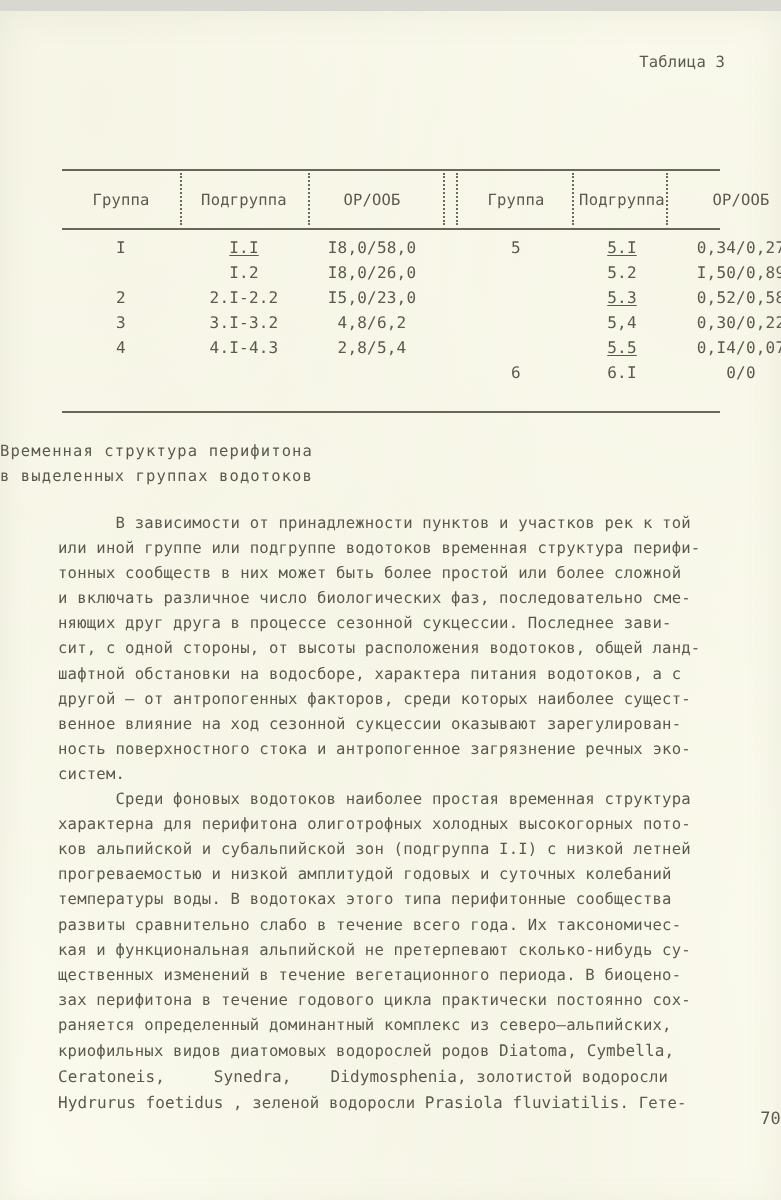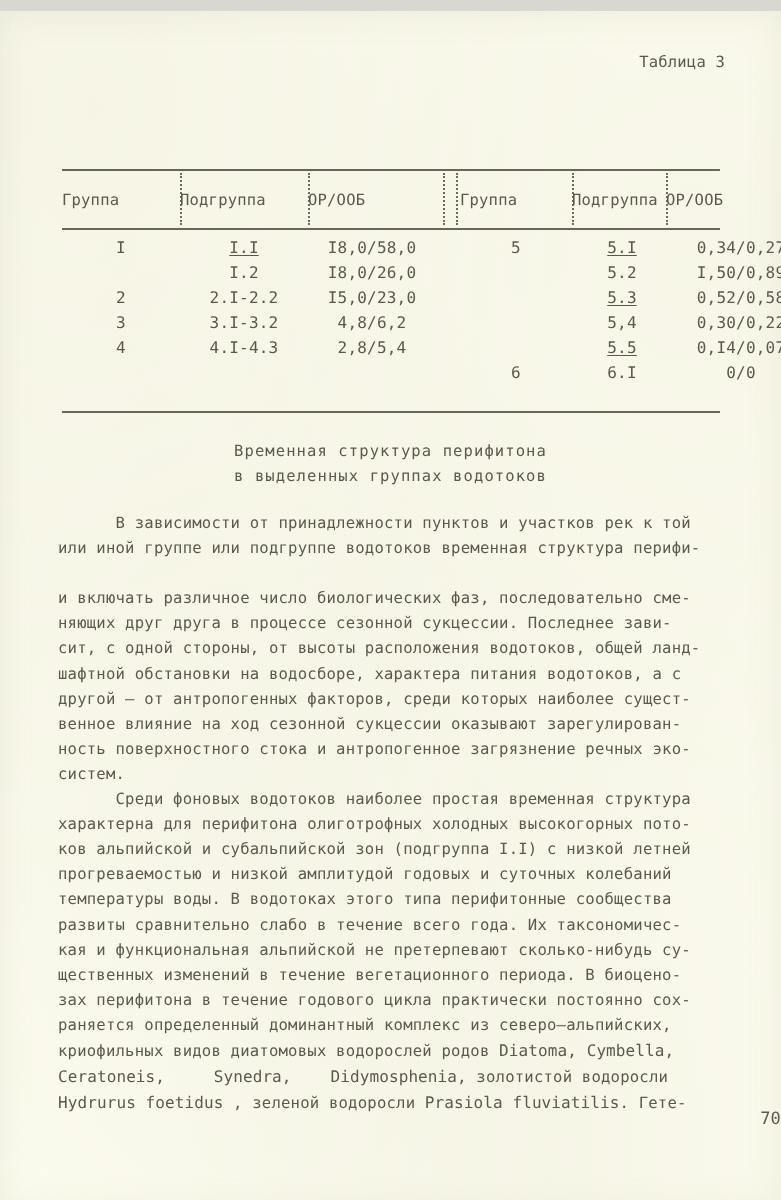--- a/index.html
+++ b/index.html
@@ -88,21 +88,21 @@
     width: 0;
     border-left: 2px dotted #6f6a5e;
   }
 
   .hdr {
     position: absolute;
     top: 18px;
     height: 26px;
     line-height: 26px;
     font-size: 15.5px;
-    text-align: left;
+    text-align: center;
     white-space: nowrap;
   }
 
   .rows {
     position: absolute;
     left: 0;
     top: 66px;
     width: 100%;
   }
   .trow {
@@ -126,21 +126,20 @@
   .c-g2  { left: 398px; width: 112px; }
   .c-s2  { left: 510px; width: 100px; }
   .c-v2  { left: 604px; width: 150px; }
 
   
   .sec-head {
     position: absolute;
     left: 0;
     right: 0;
     top: 428px;
-    text-align: center;
     font-size: 15.5px;
     line-height: 25px;
     letter-spacing: 1.1px;
   }
   .sec-head div { white-space: nowrap; }
 
   
   .body {
     position: absolute;
     left: 58px;
@@ -253,21 +252,21 @@
   <div class="sec-head tw">
     <div>Временная структура перифитона</div>
     <div>в выделенных группах водотоков</div>
   </div>
 
   <div class="body tw">
 
     <p style="margin:0">
       <span class="line">      В зависимости от принадлежности пунктов и участков рек к той</span><br>
       <span class="line">или иной группе или подгруппе водотоков временная структура перифи-</span><br>
-      <br>
+      <span class="line">тонных сообществ в них может быть более простой или более сложной</span><br>
       <span class="line">и включать различное число биологических фаз, последовательно сме-</span><br>
       <span class="line">няющих друг друга в процессе сезонной сукцессии. Последнее зави-</span><br>
       <span class="line">сит, с одной стороны, от высоты расположения водотоков, общей ланд-</span><br>
       <span class="line">шафтной обстановки на водосборе, характера питания водотоков, а с</span><br>
       <span class="line">другой – от антропогенных факторов, среди которых наиболее сущест-</span><br>
       <span class="line">венное влияние на ход сезонной сукцессии оказывают зарегулирован-</span><br>
       <span class="line">ность поверхностного стока и антропогенное загрязнение речных эко-</span><br>
       <span class="line">систем.</span>
     </p>
 

